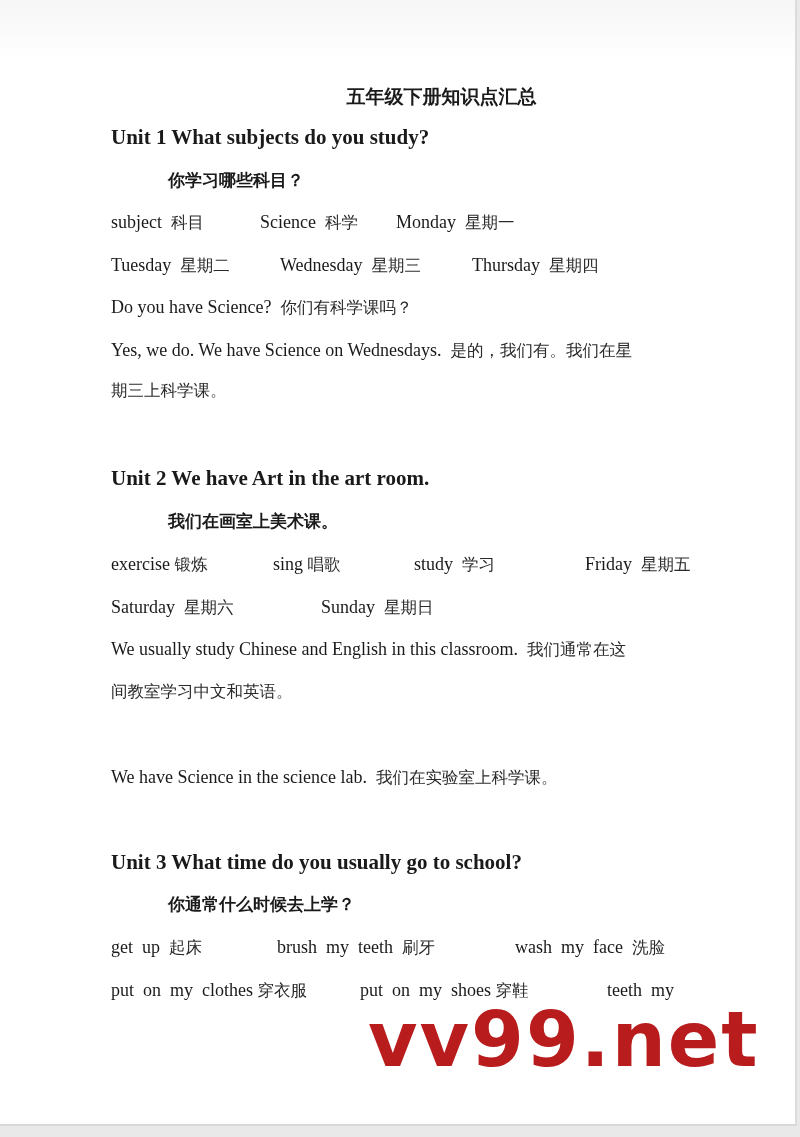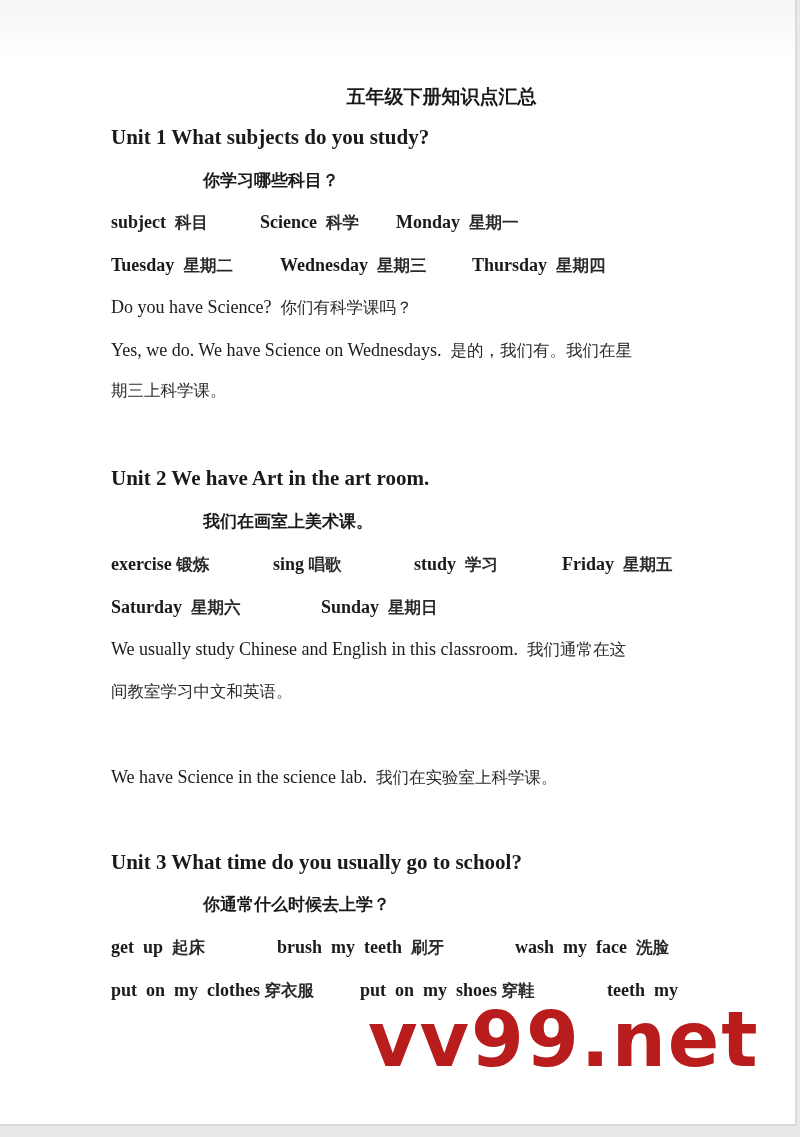--- a/index.html
+++ b/index.html
@@ -25,23 +25,23 @@
       position: absolute; left: 111px; white-space: pre;
       font-size: 18px; line-height: 22px;
     }
     .title {
       position: absolute; left: 0; width: 795px; top: 84px;
       text-align: center; font-weight: bold; font-size: 19px;
       font-family: "DejaVu Sans", sans-serif;
       margin-left: 44px;
     }
     .unit-title { font-weight: bold; font-size: 21px; }
-    .subtitle { left: 168px; font-weight: bold; font-family: "DejaVu Sans", sans-serif; font-size: 17px; margin-left: 35px; }
+    .subtitle { left: 168px; font-weight: bold; font-family: "DejaVu Sans", sans-serif; font-size: 17px; }
     .zh { font-family: "DejaVu Sans", sans-serif; font-size: 16.5px; color: #2a2a2a; }
-    .vocab-row { position: absolute; left: 111px; width: 566px; height: 22px; font-weight: bold; }
+    .vocab-row { position: absolute; left: 111px; width: 566px; height: 22px; }
     .vocab-item { position: absolute; white-space: pre; font-size: 18px; line-height: 22px; }
     .watermark {
       position: absolute; left: 368px; top: 1000px;
       font-family: "DejaVu Sans", sans-serif; font-weight: bold;
       font-size: 76px; color: #b91c1c; letter-spacing: 2px;
       line-height: 80px;
     }
   </style>
 </head>
 <body>
@@ -69,21 +69,21 @@
   <div class="line" style="top:339px"><span>Yes, we do. We have Science on Wednesdays.</span>  <span class="zh">是的，我们有。我们在星</span></div>
   <div class="line zh" style="top:380px">期三上科学课。</div>
 
   <div class="line unit-title" style="top:467px">Unit 2 We have Art in the art room.</div>
   <div class="line subtitle" style="top:510px">我们在画室上美术课。</div>
 
   <div class="vocab-row" style="top:553px">
     <span class="vocab-item" style="left:0"><span>exercise</span> <span class="zh">锻炼</span></span>
     <span class="vocab-item" style="left:162px"><span>sing</span> <span class="zh">唱歌</span></span>
     <span class="vocab-item" style="left:303px"><span>study</span>  <span class="zh">学习</span></span>
-    <span class="vocab-item" style="left:451px"><span>Friday</span>  <span class="zh">星期五</span></span>
+    <span class="vocab-item" style="left:474px"><span>Friday</span>  <span class="zh">星期五</span></span>
   </div>
   <div class="vocab-row" style="top:596px">
     <span class="vocab-item" style="left:0"><span>Saturday</span>  <span class="zh">星期六</span></span>
     <span class="vocab-item" style="left:210px"><span>Sunday</span>  <span class="zh">星期日</span></span>
   </div>
 
   <div class="line" style="top:638px"><span>We usually study Chinese and English in this classroom.</span>  <span class="zh">我们通常在这</span></div>
   <div class="line zh" style="top:681px">间教室学习中文和英语。</div>
   <div class="line" style="top:766px"><span>We have Science in the science lab.</span>  <span class="zh">我们在实验室上科学课。</span></div>
 

